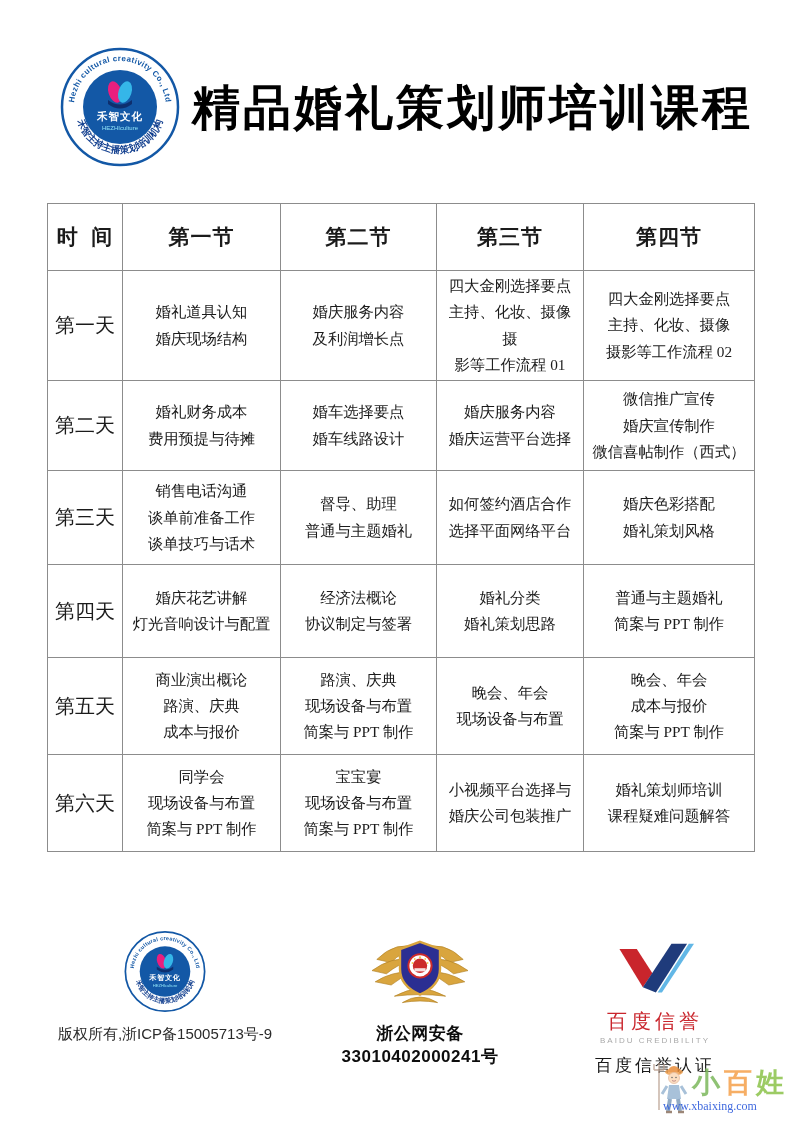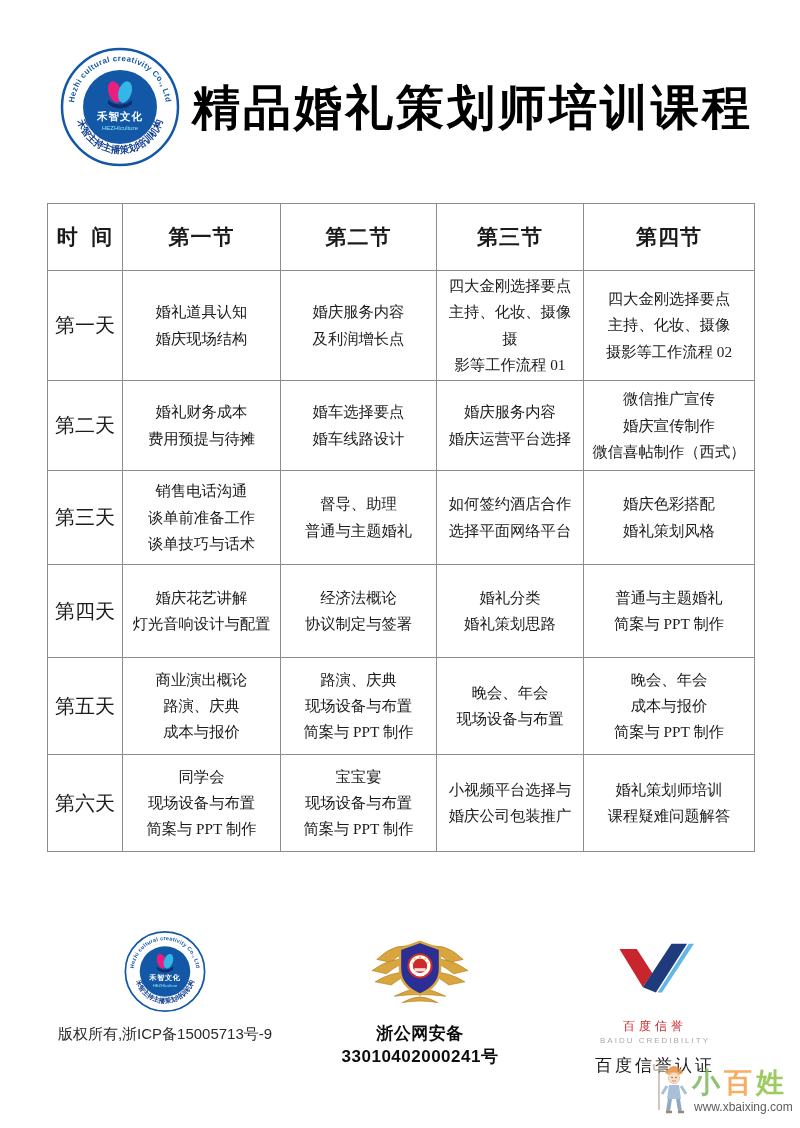--- a/index.html
+++ b/index.html
@@ -30,29 +30,29 @@
   .cell { white-space:pre-line; font-size:15.3px; line-height:1.72; }
   tr.r0 { height:67px; }  tr.r1 { height:102px; } tr.r2 { height:90px; }
   tr.r3 { height:94px; }  tr.r4 { height:93px; }  tr.r5 { height:97px; }
   tr.r6 { height:97px; }
   
   .footer-left  { position:absolute; left:45px;  top:930px; width:240px; text-align:center; }
   .footer-mid   { position:absolute; left:320px; top:926px; width:200px; text-align:center; }
   .footer-right { position:absolute; left:565px; top:940px; width:180px; text-align:center; }
   .copyright-text { margin-top:8px; font-size:15px; color:#2a2a2a; }
   .police-text { margin-top:6px; font-size:17px; font-weight:bold; color:#0d0d0d; letter-spacing:0.5px; }
-  .baidu-title { margin-top:16px; font-size:12px; color:#c9252c; letter-spacing:4px; }
+  .baidu-title { margin-top:6px; font-size:20px; color:#c9252c; letter-spacing:4px; }
   .baidu-sub { font-size:8px; color:#a9a9a9; letter-spacing:2px; margin-top:1px; }
   .baidu-caption { margin-top:9px; font-size:17px; color:#1a1a1a; letter-spacing:3px; }
   
   .watermark { position:absolute; right:8px; bottom:8px; width:142px; height:62px; opacity:0.85; }
   .wm-mascot { position:absolute; left:0; bottom:2px; }
   .wm-chars { position:absolute; left:42px; top:6px; font-size:28px; font-weight:bold; letter-spacing:4px; white-space:nowrap; }
   .wm-c0 { color:#7cb85c; } .wm-c1 { color:#f5a04b; } .wm-c2 { color:#8bc34a; }
-  .wm-url { position:absolute; left:44px; bottom:6px; font-size:12px; color:#404040; font-family:Liberation Sans, sans-serif; }
+  .wm-url { position:absolute; left:13px; bottom:6px; font-size:12px; color:#1d4ed8; font-family:Liberation Serif, serif; }
 </style>
 </head>
 <body>
 
 <div class="page">
 
   <div class="hezhi-logo-top">
     <svg width="120" height="122" viewBox="0 0 120 120">
       <defs>
         <path id="arcT1" d="M14,60 A46,46 0 0 1 106,60"></path>

